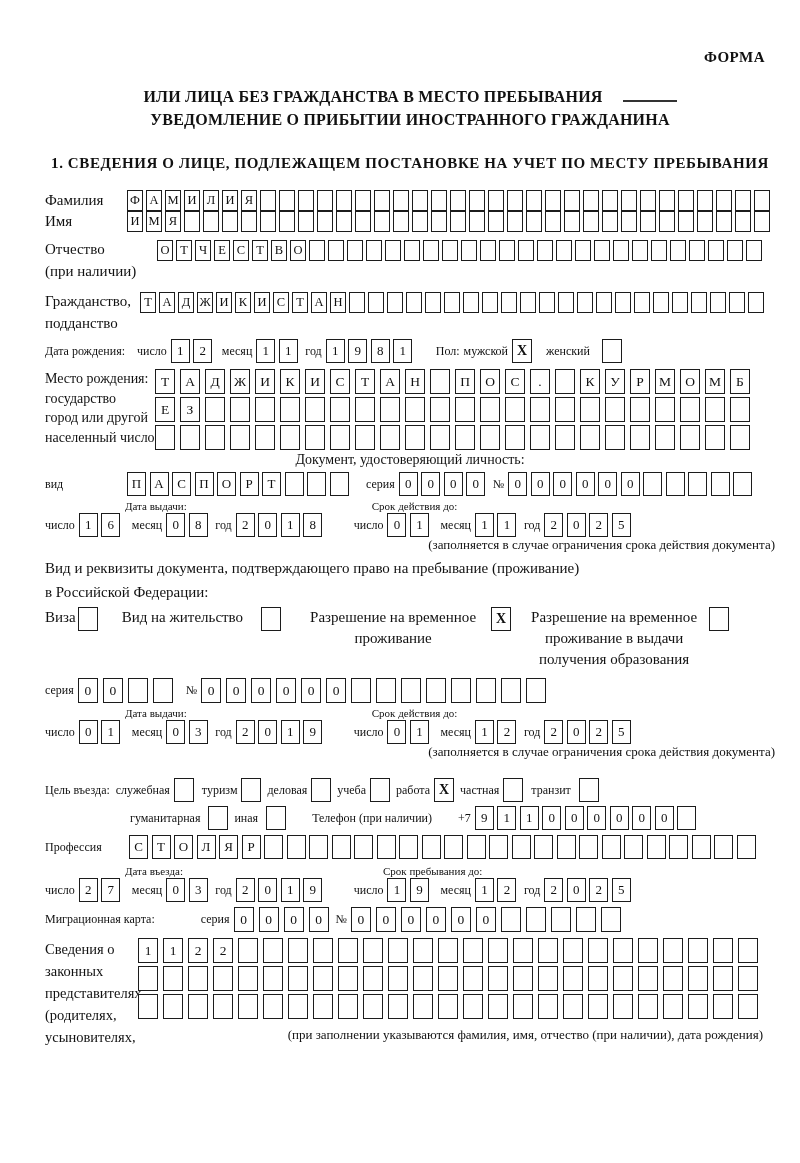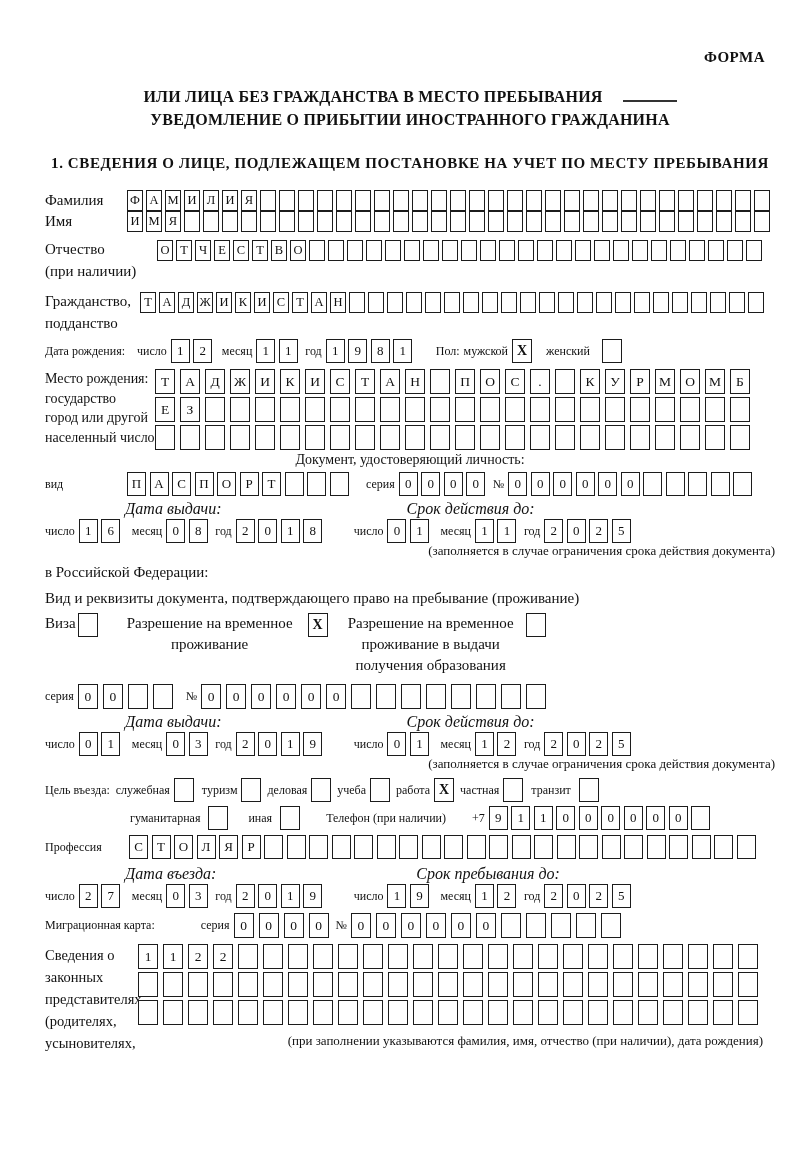--- a/index.html
+++ b/index.html
@@ -37,21 +37,21 @@
   .c-lg .cell { width:20px; height:25px; margin-right:5px; font-size:13.5px; }
 
   .checkbox { border:1.5px solid #1c1c1c; width:20px; height:24px; flex-shrink:0;
               display:inline-flex; align-items:center; justify-content:center;
               font-size:14px; font-weight:bold; }
 
   .inline { display:flex; align-items:center; }
   .small-note { font-size:13px; line-height:16px; }
   .right-note { text-align:right; }
 
-  .date-heads { display:flex; font-size:16px; font-weight:normal;font-style:italic; }
+  .date-heads { display:flex; font-size:11px; font-weight:normal; }
   .dgroup { display:flex; align-items:center; }
   .dlabel { font-size:12px; margin-right:4px; }
 
   .doc-heading { text-align:center; font-weight:normal; font-size:14px; }
 
   .opt { display:flex; align-items:flex-start; }
   .opt-label-c { text-align:center; font-size:15px; line-height:21px; }
 
   .rep-right { display:flex; flex-direction:column; }
 </style>
@@ -425,28 +425,32 @@
       <div class="cells c-md">
           <span class="cell">2</span>
           <span class="cell">0</span>
           <span class="cell">2</span>
           <span class="cell">5</span>
         </div>
     </div>
   </div>
   <div class="small-note right-note">(заполняется в случае ограничения срока действия документа)</div>
 
+  <div class="lbl" style="margin-top:5px;">Вид и реквизиты документа, подтверждающего право на пребывание (проживание)</div>
   <div class="lbl" style="margin-top:3px;">в Российской Федерации:</div>
-  <div class="lbl" style="margin-top:5px;">Вид и реквизиты документа, подтверждающего право на пребывание (проживание)</div>
 
   <div class="row" style="margin-top:4px;">
     <div class="opt">
       <span class="lbl">Виза</span>
       <span class="checkbox" style="margin-left:2px;"></span>
     </div>
+    <div class="opt" style="margin-left:24px;">
+      <span class="lbl">Вид на жительство</span>
+      <span class="checkbox" style="margin-left:18px;"></span>
+    </div>
     <div class="opt" style="margin-left:22px;">
       <span class="opt-label-c" style="width:180px;">Разрешение на временное проживание</span>
       <span class="checkbox" style="margin-left:8px;">X</span>
     </div>
     <div class="opt" style="margin-left:14px;">
       <span class="opt-label-c" style="width:178px;">Разрешение на временное проживание в выдачи получения образования</span>
       <span class="checkbox" style="margin-left:6px;"></span>
     </div>
   </div>
 
@@ -516,42 +520,42 @@
       <div class="cells c-md">
           <span class="cell">2</span>
           <span class="cell">0</span>
           <span class="cell">2</span>
           <span class="cell">5</span>
         </div>
     </div>
   </div>
   <div class="small-note right-note">(заполняется в случае ограничения срока действия документа)</div>
 
-  <div class="row inline" style="margin-top:6px;align-items:center;">
+  <div class="row inline" style="margin-top:18px;align-items:center;">
     <span class="dlabel">Цель въезда:</span>
     <span class="dlabel" style="margin-left:2px;">служебная</span>
     <span class="checkbox"></span>
     <span class="dlabel" style="margin-left:8px;">туризм</span>
     <span class="checkbox"></span>
     <span class="dlabel" style="margin-left:6px;">деловая</span>
     <span class="checkbox"></span>
     <span class="dlabel" style="margin-left:6px;">учеба</span>
     <span class="checkbox"></span>
     <span class="dlabel" style="margin-left:6px;">работа</span>
     <span class="checkbox">X</span>
     <span class="dlabel" style="margin-left:6px;">частная</span>
     <span class="checkbox"></span>
     <span class="dlabel" style="margin-left:8px;">транзит</span>
     <span class="checkbox" style="margin-left:4px;"></span>
   </div>
 
   <div class="row inline" style="margin-top:4px;align-items:center;">
     <span class="dlabel" style="margin-left:85px;">гуманитарная</span>
     <span class="checkbox" style="margin-left:4px;"></span>
-    <span class="dlabel" style="margin-left:20px;">иная</span>
+    <span class="dlabel" style="margin-left:6px;">иная</span>
     <span class="checkbox" style="margin-left:4px;"></span>
     <span class="dlabel" style="margin-left:26px;">Телефон (при наличии)</span>
     <span class="dlabel" style="margin-left:22px;">+7</span>
     <div class="cells c-md">
         <span class="cell">9</span>
         <span class="cell">1</span>
         <span class="cell">1</span>
         <span class="cell">0</span>
         <span class="cell">0</span>
         <span class="cell">0</span>

